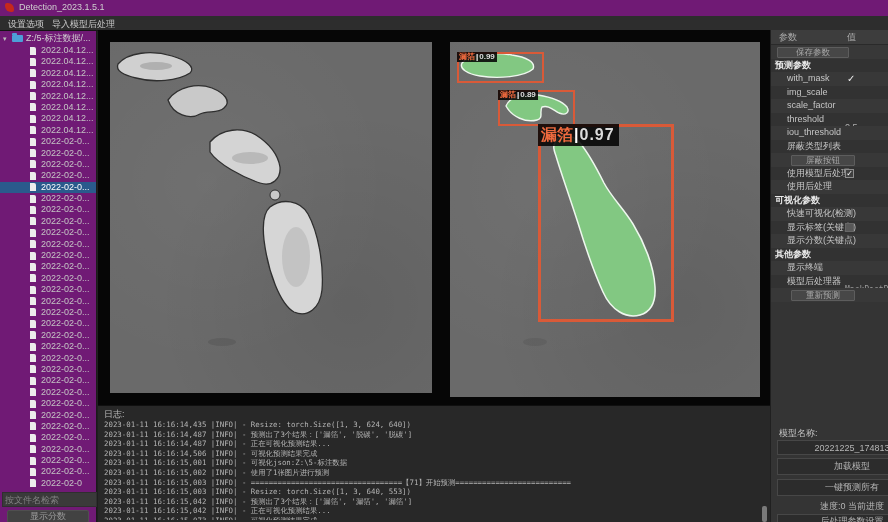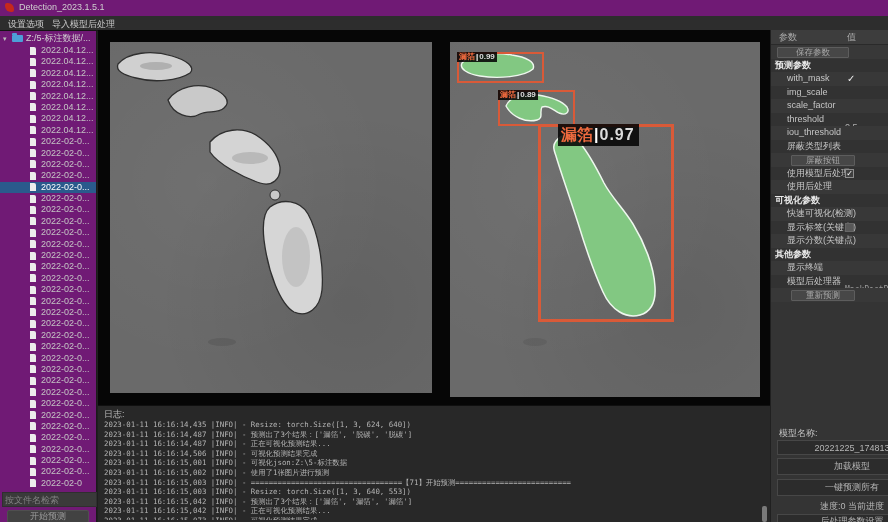--- a/index.html
+++ b/index.html
@@ -30,21 +30,21 @@
   #viewer{position:absolute;left:98px;top:30px;width:672px;height:375px;background:#060606;}
   .img-panel{position:absolute;background:#6a6a6a;background-image:radial-gradient(circle at 30% 40%,rgba(255,255,255,.04),transparent 60%),radial-gradient(circle at 75% 75%,rgba(0,0,0,.08),transparent 55%);}
   #img-left{left:12px;top:12px;width:322px;height:351px;}
   #img-right{left:352px;top:12px;width:310px;height:355px;}
   .dbox{position:absolute;border:2px solid #d95a38;}
   #dbox3{border-width:3px;}
   .dlabel{position:absolute;left:-2px;top:-2px;background:rgba(5,5,5,.88);white-space:nowrap;font-weight:bold;font-size:8px;line-height:10px;padding:0 2px;}
   .dname{color:#ef6a3e;}
   .dsep{color:#fff;margin:0 1px;}
   .dscore{color:#dcdcdc;}
-  #dbox3 .dlabel{font-size:16px;line-height:21px;padding:0 4px 1px 3px;top:-3px;left:-3px;margin-left:20px;}
+  #dbox3 .dlabel{font-size:16px;line-height:21px;padding:0 4px 1px 3px;top:-3px;left:-3px;}
   #dbox3 .dscore{letter-spacing:1px;}
   
   #logarea{position:absolute;left:98px;top:405px;width:672px;height:117px;background:#282828;border-top:1px solid #101010;box-sizing:border-box;}
   #log-title{position:absolute;left:6px;top:2px;font-size:9px;color:#b8b8b8;}
   #log-lines{position:absolute;left:6px;top:14px;right:12px;bottom:2px;overflow:hidden;}
   .log-line{font-family:"DejaVu Sans Mono",monospace;font-size:7.4px;line-height:9.6px;color:#b4b4b4;white-space:pre;}
   #log-scroll-thumb{position:absolute;right:3px;top:100px;width:5px;height:16px;background:#7a7a7a;border-radius:2px;}
   
   #rightpanel{position:absolute;left:770px;top:30px;width:118px;height:492px;background:#343434;border-left:1px solid #202020;box-sizing:border-box;}
   #param-header{position:absolute;left:0;top:0;width:100%;height:14px;background:#3d3d3d;border-bottom:1px solid #2a2a2a;font-size:9px;color:#b2b2b2;line-height:14px;}
@@ -247,21 +247,21 @@
           <span class="ficon"></span>
           <span class="flabel">2022-02-0...</span>
         </div>
         <div class="tree-item">
           <span class="ficon"></span>
           <span class="flabel">2022-02-0</span>
         </div>
       </div>
   </div>
   <input id="search" placeholder="按文件名检索" style="">
-  <button id="import-btn">开始预测</button>
+  <button id="import-btn">显示分数</button>
 </div>
 
 <div id="viewer">
   <div id="img-left" class="img-panel">
     <svg width="322" height="351" viewBox="0 0 322 351">
       <ellipse cx="112" cy="300" rx="14" ry="4" fill="#4a4a4a" opacity="0.3"></ellipse>
       <path d="M8,22 C18,10 42,8 62,14 C76,18 86,25 80,31 C68,39 44,41 26,36 C14,33 5,29 8,22 Z" fill="#d0d0d0" stroke="#2f2f2f" stroke-width="1.3"></path>
       <path d="M58,58 C68,44 88,41 102,46 C114,51 122,59 114,66 C108,72 98,68 90,72 C80,78 63,73 58,58 Z" fill="#c9c9c9" stroke="#2f2f2f" stroke-width="1.3"></path>
       <path d="M100,100 C112,86 132,85 146,93 C160,102 168,113 170,125 C171,137 162,145 150,141 C132,135 108,122 100,110 Z" fill="#d4d4d4" stroke="#2f2f2f" stroke-width="1.3"></path>
       <circle cx="165" cy="153" r="5" fill="#c9c9c9" stroke="#2f2f2f" stroke-width="1"></circle>

